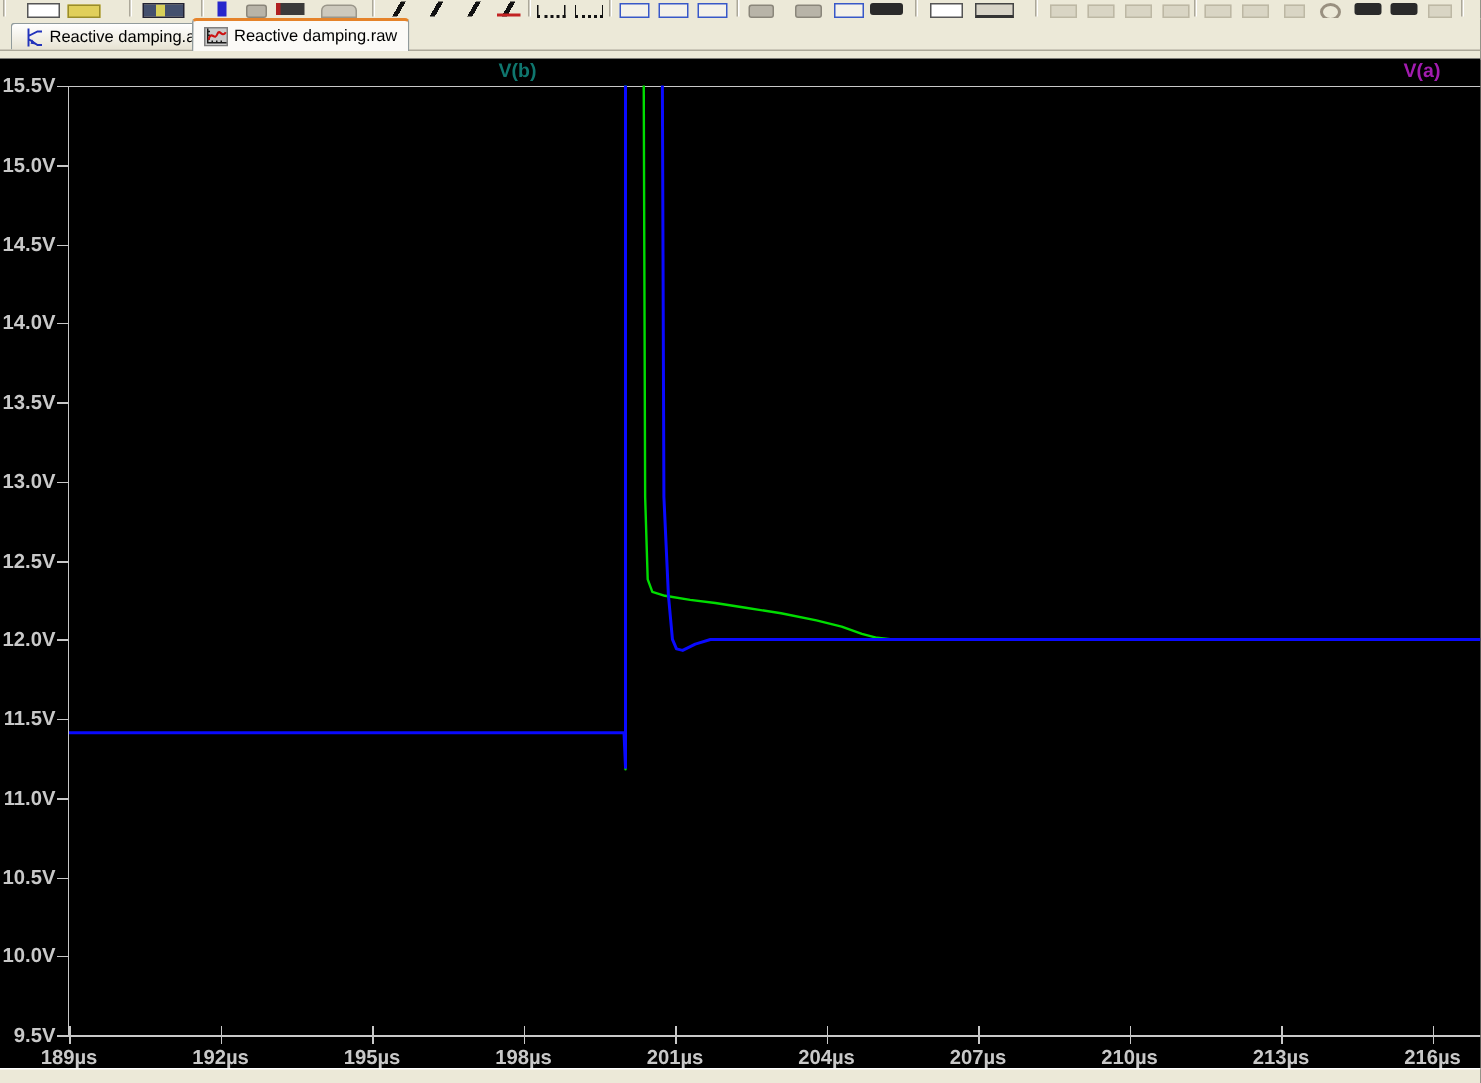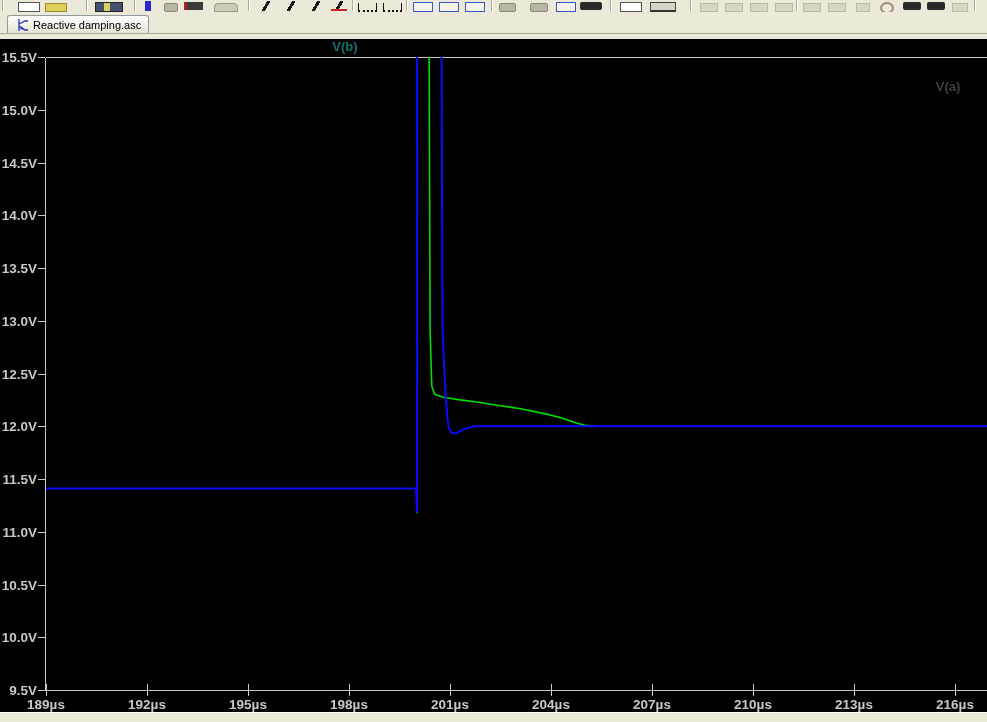--- a/index.html
+++ b/index.html
@@ -103,20 +103,30 @@
   <div class="tabbar">
     <div class="tab inactive">
       <span class="tab-icon">
         <svg width="14" height="14" viewBox="0 0 14 14">
           <path d="M4,1 V13 M4,6 L10,3 H13 M4,8 L10,12 H13" stroke="#2233bb" stroke-width="1.3" fill="none"></path>
           <polygon points="6.2,8.2 9.2,11.6 5.4,11.2" fill="#2233bb"></polygon>
         </svg>
       </span>
       <span>Reactive damping.asc</span>
     </div>
+    <div class="tab active">
+      <span class="tab-icon">
+        <svg width="16" height="13" viewBox="0 0 16 13">
+          <rect x="0.5" y="0.5" width="15" height="12" fill="#c9c9c9" stroke="#808080"></rect>
+          <path d="M2.5,1 V10.5 H15 M2.5,3 h1.5 M2.5,5.5 h1.5 M2.5,8 h1.5 M5.5,10.5 v-1.5 M8.5,10.5 v-1.5 M11.5,10.5 v-1.5" stroke="#1a1a1a" stroke-width="1" fill="none"></path>
+          <path d="M3,8.5 C5,1.5 7,10 9,4.5 C10.5,1 12,7.5 14.5,3.5" stroke="#cc1111" stroke-width="1.4" fill="none"></path>
+        </svg>
+      </span>
+      <span>Reactive damping.raw</span>
+    </div>
   </div>
 
   <div class="pane-edge"></div>
 
   <div class="plot"></div>
 
   <svg id="plot-svg" width="987" height="722" viewBox="0 0 987 722">
     <defs>
       <clipPath id="trace-clip">
           <rect x="46" y="57" width="941" height="634"></rect>
@@ -171,16 +181,16 @@
         <line x1="955.5" y1="684" x2="955.5" y2="696" stroke="#c8c8c8" stroke-width="1" shape-rendering="crispEdges"></line>
         <text x="955" y="709" text-anchor="middle" fill="#c8c8c8" font-family="&quot;Liberation Sans&quot;, sans-serif" font-size="13.5px" font-weight="bold">216µs</text>
       </g>
     <g id="trace-layer" clip-path="url(#trace-clip)">
         <path d="M417.0,512.8 L417.0,-48.5 L428.8,-48.5 L430.1,331.3 L431.8,386.2 L434.9,394.6 L443.3,397.2 L460.1,399.9 L476.9,402.0 L497.1,405.2 L520.7,408.8 L544.3,413.6 L561.1,417.8 L574.6,422.6 L584.7,425.2 L594.8,426.3" stroke="#00dd00" stroke-width="1.6" fill="none" stroke-linejoin="round" stroke-linecap="round"></path>
         <path d="M46.0,488.5 L416.0,488.5 L417.0,511.7 L417.0,-48.5 L441.2,-48.5 L442.6,331.3 L445.6,396.7 L448.3,426.3 L451.0,432.6 L455.1,433.6 L463.5,429.4 L473.6,426.3 L987.0,426.3" stroke="#0a0aff" stroke-width="2" fill="none" stroke-linejoin="round" stroke-linecap="round"></path>
       </g>
   </svg>
 
   <div class="trace-label" id="label-vb" style="color: #0f766e;">V(b)</div>
-  <div class="trace-label" id="label-va" style="color: #404040; margin-top: 40px;">V(a)</div>
+  <div class="trace-label" id="label-va" style="color: #a21caf;">V(a)</div>
 
   <div class="bottom-strip"></div>
 </div>
 
 </body></html>

